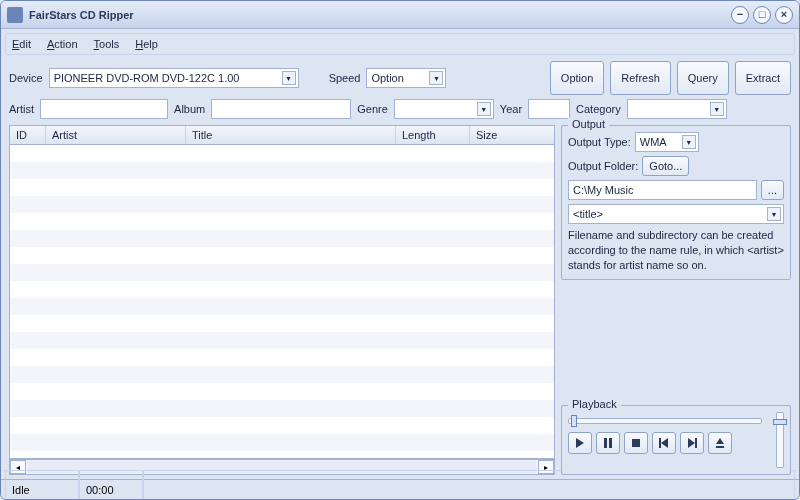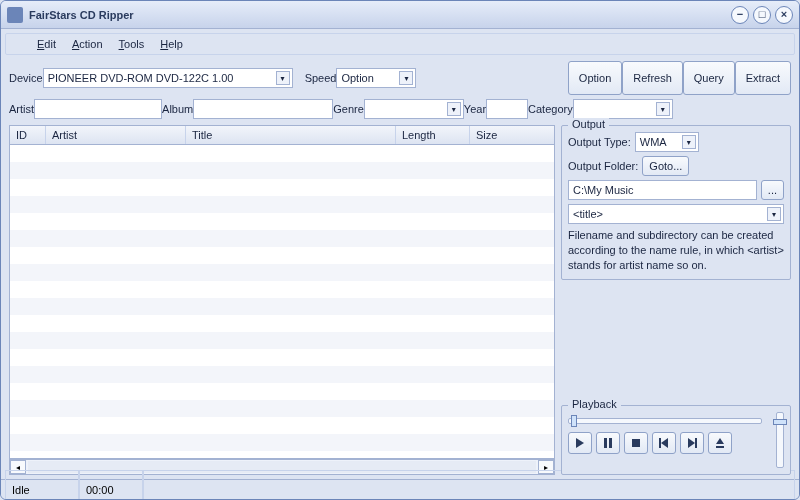--- a/index.html
+++ b/index.html
@@ -2,24 +2,24 @@
 <html><head>
 <meta charset="utf-8">
 <style>
 * { box-sizing: border-box; margin: 0; padding: 0; font-family: Tahoma, sans-serif; font-size: 11px; }
 body { background: #dde4f2; }
 .window { width: 800px; height: 500px; background: #dde4f2; border: 1px solid #6b85b8; border-radius: 6px; overflow: hidden; display: flex; flex-direction: column; }
 .titlebar { height: 28px; background: linear-gradient(to bottom, #e6edf9, #c7d3eb); display: flex; align-items: center; padding: 0 6px; border-bottom: 1px solid #a3b2d2; justify-content: center; }
 .titlebar .icon { width: 16px; height: 16px; background: #6b85b8; border-radius: 2px; margin-right: 6px; }
 .titlebar .title { font-weight: bold; color: #2a3b5e; flex: 1; }
 .title-btn { width: 18px; height: 18px; border-radius: 50%; border: 1px solid #6b85b8; background: #f5f8fd; margin-left: 4px; display: flex; align-items: center; justify-content: center; cursor: pointer; color: #2a3b5e; font-weight: bold; line-height: 1; }
-.menubar { height: 22px; background: #dde4f2; display: flex; align-items: center; padding: 0 25px; gap: 4px; border: 1px solid #c7d3eb; margin: 4px; border-radius: 2px; }
+.menubar { height: 22px; background: #dde4f2; display: flex; align-items: center; padding: 0 0; gap: 4px; border: 1px solid #c7d3eb; margin: 4px; border-radius: 2px; }
 .menu-item { padding: 2px 6px; cursor: pointer; color: #1a2540; }
 .menu-item u { text-decoration: underline; }
-.toolbar-row { display: flex; align-items: center; padding: 2px 8px; }
+.toolbar-row { display: flex; align-items: center; padding: 2px 8px; gap: 6px; }
 .lbl { color: #1a2540; }
 .field { background: #fff; border: 1px solid #a3b2d2; height: 20px; padding: 1px 4px; color: #1a2540; }
 .select { display: flex; align-items: center; justify-content: space-between; background: #fff; border: 1px solid #a3b2d2; height: 20px; padding: 1px 2px 1px 4px; color: #1a2540; cursor: pointer; }
 .select .dd { width: 14px; height: 14px; border: 1px solid #a3b2d2; background: #eef2fa; display: flex; align-items: center; justify-content: center; font-size: 8px; }
 .btn { background: linear-gradient(to bottom, #f8fafd, #e2e9f5); border: 1px solid #8fa2c8; border-radius: 3px; height: 20px; padding: 16px 10px; cursor: pointer; color: #1a2540; display: inline-flex; align-items: center; }
 .btn.sm { padding: 0 6px; }
 .content-row { display: flex; flex: 1; min-height: 0; padding: 4px 8px 0 8px; gap: 6px; }
 .track-pane { flex: 1; display: flex; flex-direction: column; min-width: 0; }
 .table-head { display: flex; background: linear-gradient(to bottom, #f2f5fb, #dde4f2); border: 1px solid #a3b2d2; }
 .th { border-right: 1px solid #c7d3eb; padding: 3px 6px; color: #1a2540; }
@@ -63,21 +63,21 @@
     <div class="menu-item"><span id="m-tools"><u>T</u>ools</span></div>
     <div class="menu-item"><span id="m-help"><u>H</u>elp</span></div>
   </div>
 
   <div class="toolbar-row">
     <span class="lbl">Device</span>
     <div class="select" style="width:250px">
       <span>PIONEER DVD-ROM DVD-122C 1.00</span>
       <div class="dd">▾</div>
     </div>
-    <span class="lbl" style="margin-left:12px">Speed</span>
+    <span class="lbl" style="margin-left:24px">Speed</span>
     <div class="select" style="width:80px">
       <span>Option</span>
       <div class="dd">▾</div>
     </div>
     <div style="flex:1"></div>
     <button class="btn">Option</button>
     <button class="btn">Refresh</button>
     <button class="btn">Query</button>
     <button class="btn">Extract</button>
   </div>

